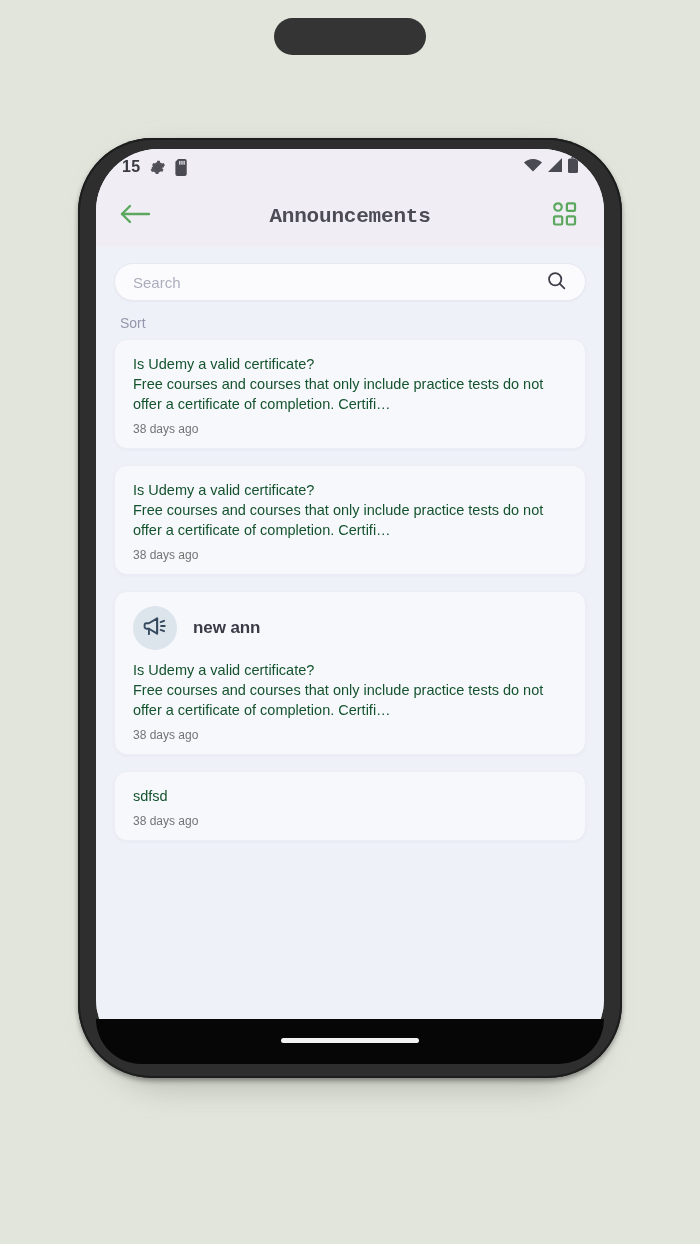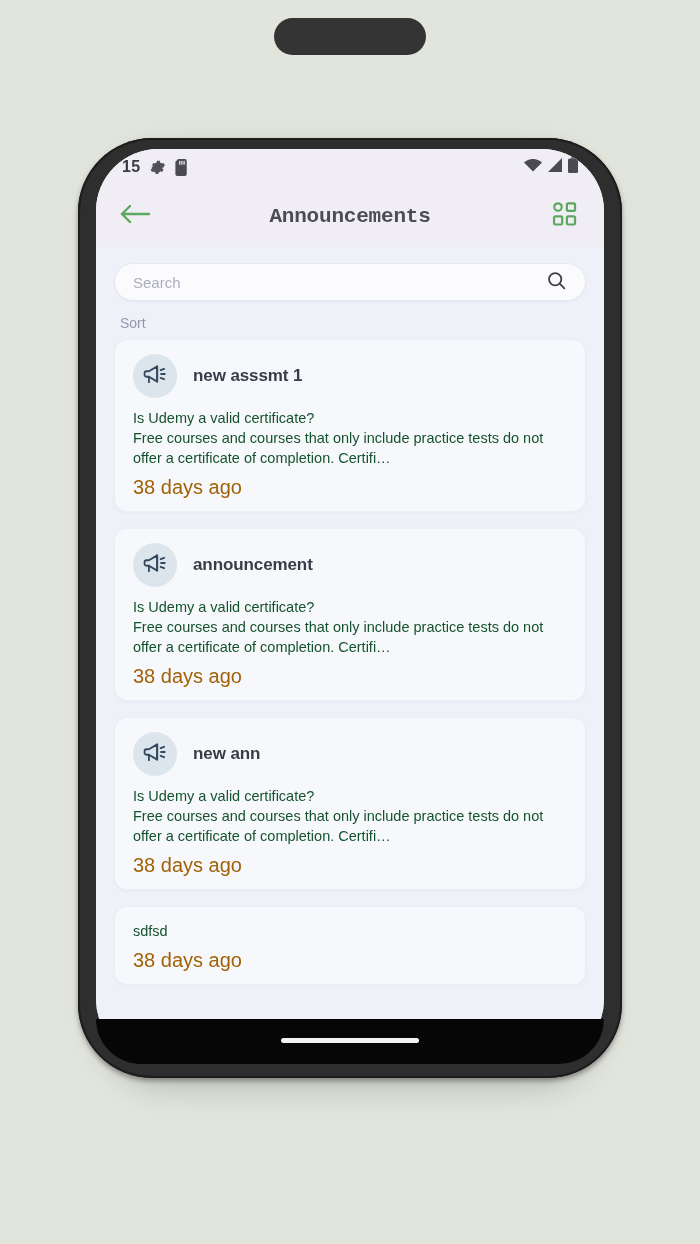--- a/index.html
+++ b/index.html
@@ -211,22 +211,22 @@
     letter-spacing:-.1px;
   }
   .card-body{
     font-size:14.5px;
     line-height:20px;
     color:#14532d;
     white-space:pre-line;
     margin-bottom:8px;
   }
   .card-time{
-    font-size:20px;
-    color:#a16207;
+    font-size:12px;
+    color:#737373;
   }
   .bottom-black{
     position:absolute;
     left:96px; top:1019px;
     width:508px; height:45px;
     background:#060606;
     border-radius:0 0 62px 62px;
   }
   .home-indicator{
     position:absolute;
@@ -322,56 +322,26 @@
             <circle cx="10.5" cy="10.5" r="7"></circle>
             <line x1="15.6" y1="15.6" x2="21" y2="21"></line>
           </svg>
         </span>
       </div>
     </div>
 
     <div class="daylabel">Sort</div>
 
     <div class="card">
-      <div class="card-head">
-        <div class="avatar">
-          <span>
-            <svg width="26" height="26" viewBox="0 0 24 24" fill="none" stroke="#34495E" stroke-width="1.7" stroke-linecap="round" stroke-linejoin="round">
-              <path d="M4 9.5h2.4L14 5v14L6.4 14.5H4a1.6 1.6 0 01-1.6-1.6v-1.8A1.6 1.6 0 014 9.5z"></path>
-              <line x1="6.4" y1="14.5" x2="6.4" y2="19.5"></line>
-              <line x1="14" y1="5" x2="14" y2="19"></line>
-              <line x1="17.2" y1="8.4" x2="20.4" y2="7.2"></line>
-              <line x1="17.6" y1="12" x2="21" y2="12"></line>
-              <line x1="17.2" y1="15.6" x2="20.4" y2="16.8"></line>
-            </svg>
-          </span>
-        </div>
-        <div class="card-title">new asssmt 1</div>
-      </div>
       <div class="card-body">Is Udemy a valid certificate?
 Free courses and courses that only include practice tests do not offer a certificate of completion. Certifi…</div>
       <div class="card-time">38 days ago</div>
     </div>
 
     <div class="card">
-      <div class="card-head">
-        <div class="avatar">
-          <span>
-            <svg width="26" height="26" viewBox="0 0 24 24" fill="none" stroke="#34495E" stroke-width="1.7" stroke-linecap="round" stroke-linejoin="round">
-              <path d="M4 9.5h2.4L14 5v14L6.4 14.5H4a1.6 1.6 0 01-1.6-1.6v-1.8A1.6 1.6 0 014 9.5z"></path>
-              <line x1="6.4" y1="14.5" x2="6.4" y2="19.5"></line>
-              <line x1="14" y1="5" x2="14" y2="19"></line>
-              <line x1="17.2" y1="8.4" x2="20.4" y2="7.2"></line>
-              <line x1="17.6" y1="12" x2="21" y2="12"></line>
-              <line x1="17.2" y1="15.6" x2="20.4" y2="16.8"></line>
-            </svg>
-          </span>
-        </div>
-        <div class="card-title">announcement</div>
-      </div>
       <div class="card-body">Is Udemy a valid certificate?
 Free courses and courses that only include practice tests do not offer a certificate of completion. Certifi…</div>
       <div class="card-time">38 days ago</div>
     </div>
 
     <div class="card">
       <div class="card-head">
         <div class="avatar">
           <span>
             <svg width="26" height="26" viewBox="0 0 24 24" fill="none" stroke="#34495E" stroke-width="1.7" stroke-linecap="round" stroke-linejoin="round">

